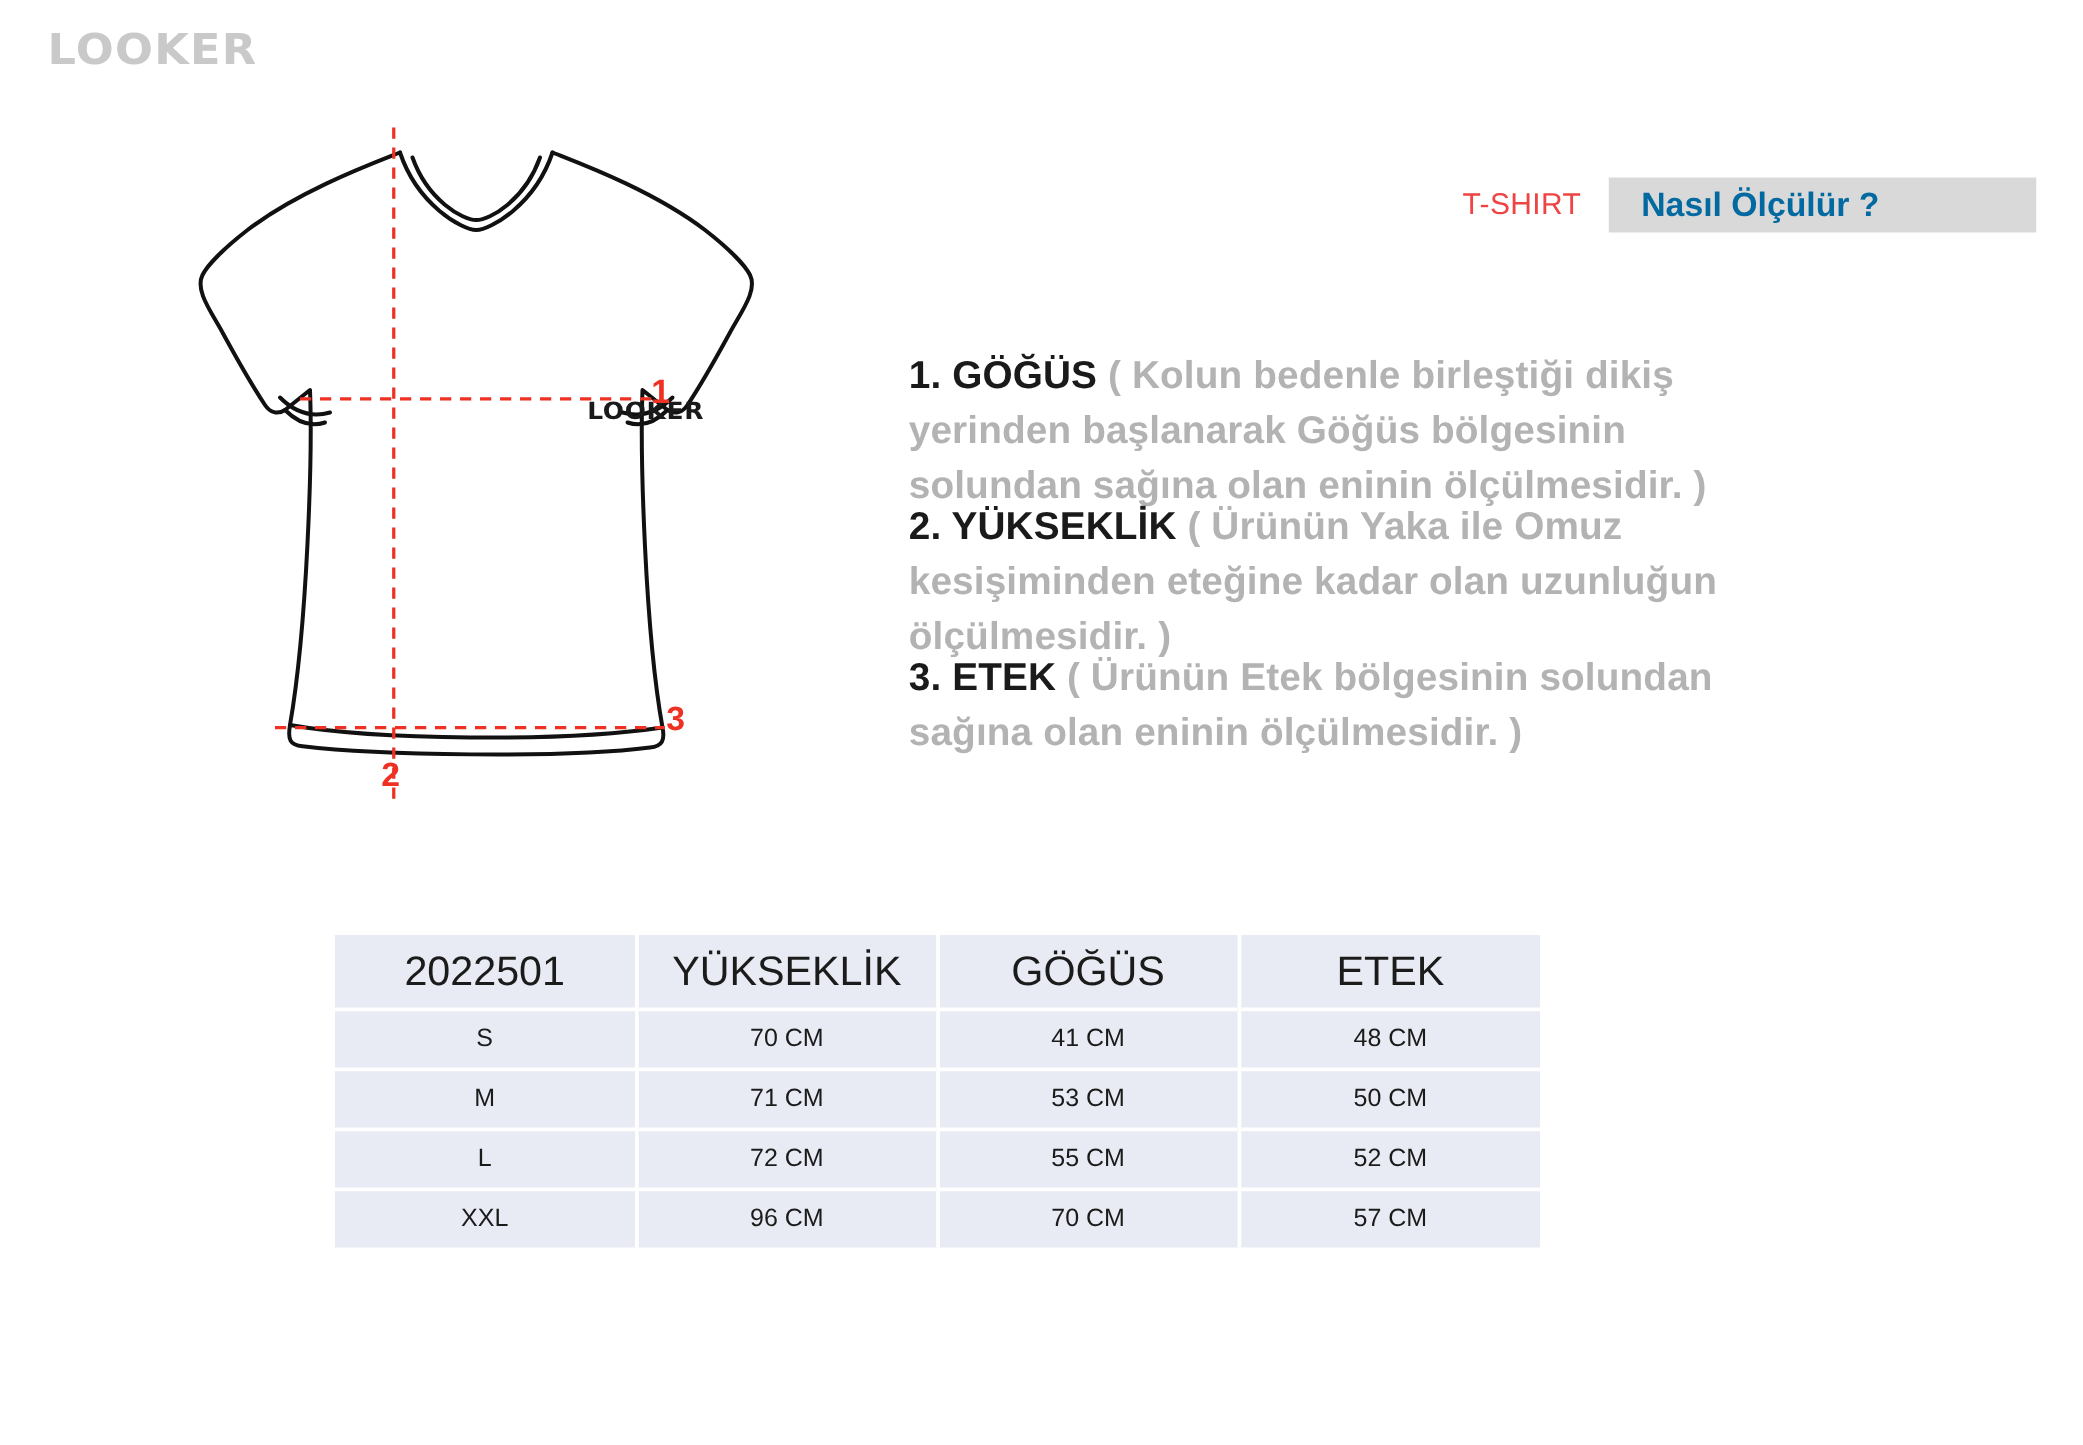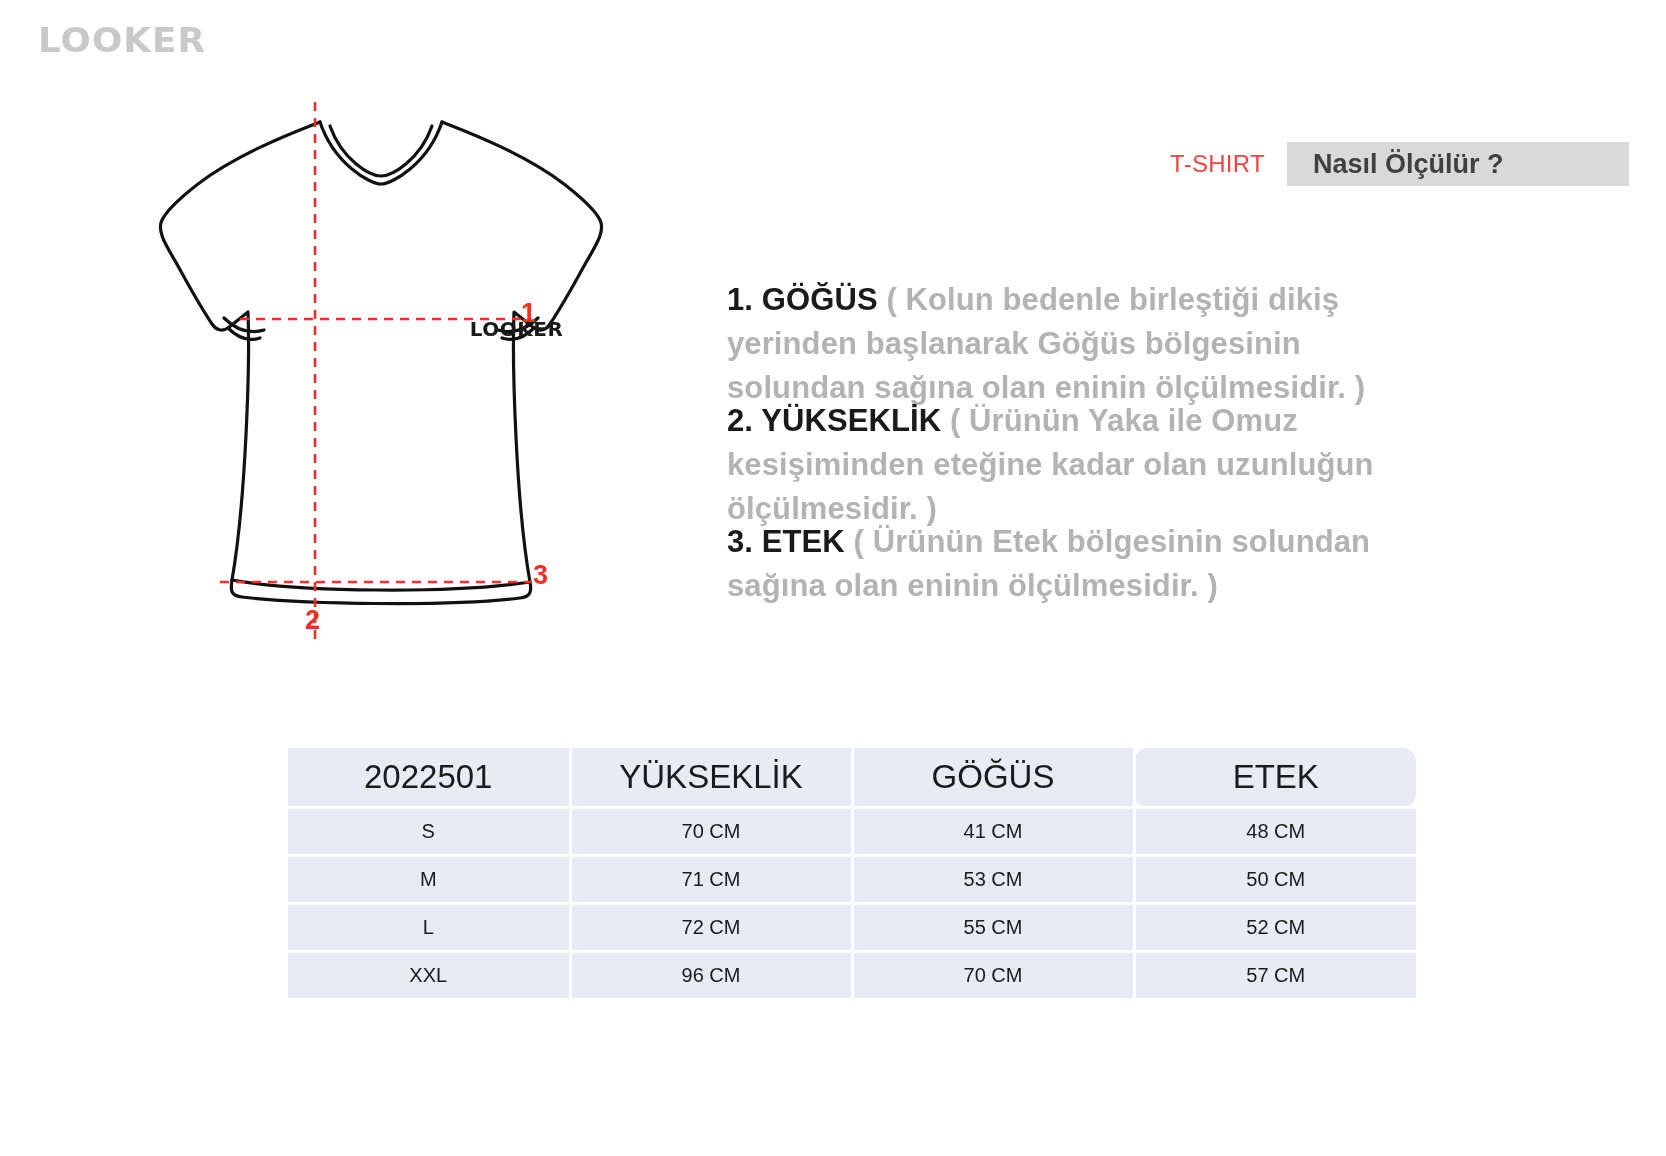--- a/index.html
+++ b/index.html
@@ -75,21 +75,21 @@
     font-size: 24px;
     color: #ef4444;
     font-weight: 400;
     padding-right: 22px;
     display: flex;
     align-items: center;
     letter-spacing: .3px;
   }
   .hdr-right {
     background: #d9d9d9;
-    color: #404040;
+    color: #0369a1;
     font-size: 27px;
     font-weight: 700;
     padding: 0 26px 0 26px;
     display: flex;
     align-items: center;
     min-width: 290px;
   }
 
   
   .desc-block {
@@ -111,38 +111,37 @@
   .d-body {
     font-weight: 700;
     color: #b3b3b3;
   }
 
   
   .size-table {
     position: absolute;
     left: 268px;
     top: 748px;
-    width: 1128px;
+    width: 964px;
     border-collapse: collapse;
     table-layout: fixed;
-    margin-left: 20px;
   }
   .size-table th, .size-table td {
     text-align: center;
     color: #1b1b1b;
     font-weight: 400;
   }
   .size-table thead th {
     background: #e8ebf3;
     font-size: 33px;
     height: 56px;
     border-right: 3px solid #ffffff;
     font-weight: 400;
   }
-  .size-table thead th:last-child { border-right: none; border-radius: 14px; }
+  .size-table thead th:last-child { border-right: none; }
   .size-table tbody td {
     background: #e8ebf3;
     font-size: 20px;
     height: 43px;
     border-top: 3px solid #ffffff;
     border-right: 3px solid #ffffff;
   }
   .size-table tbody td:last-child { border-right: none; }
 </style>
 </head>

